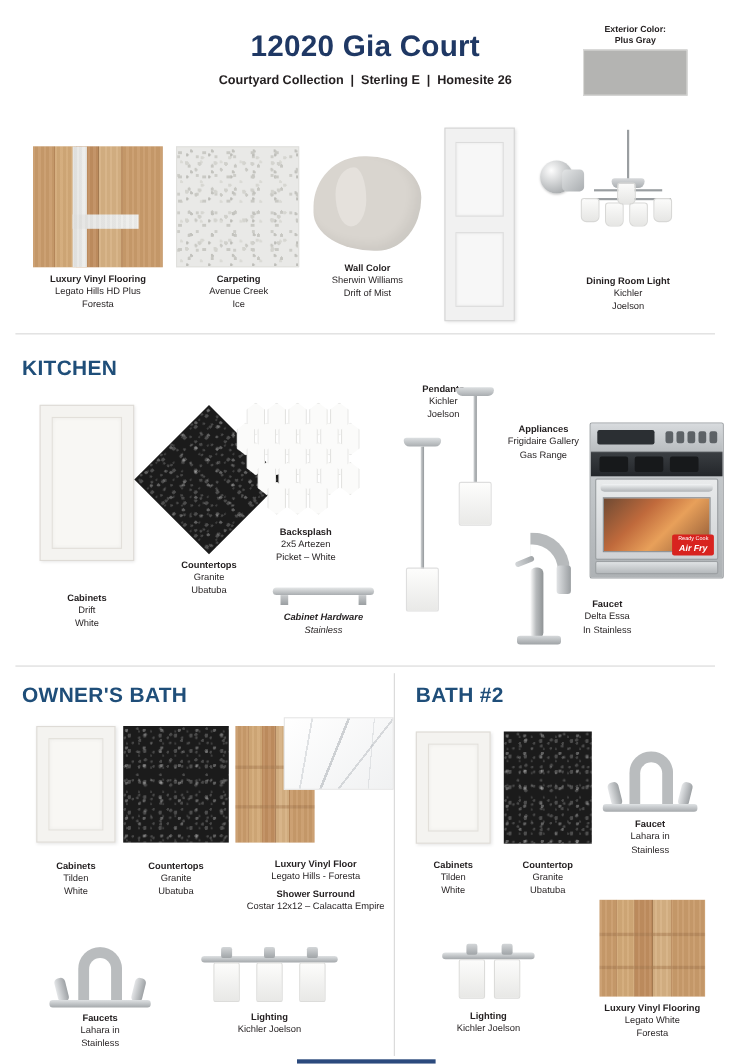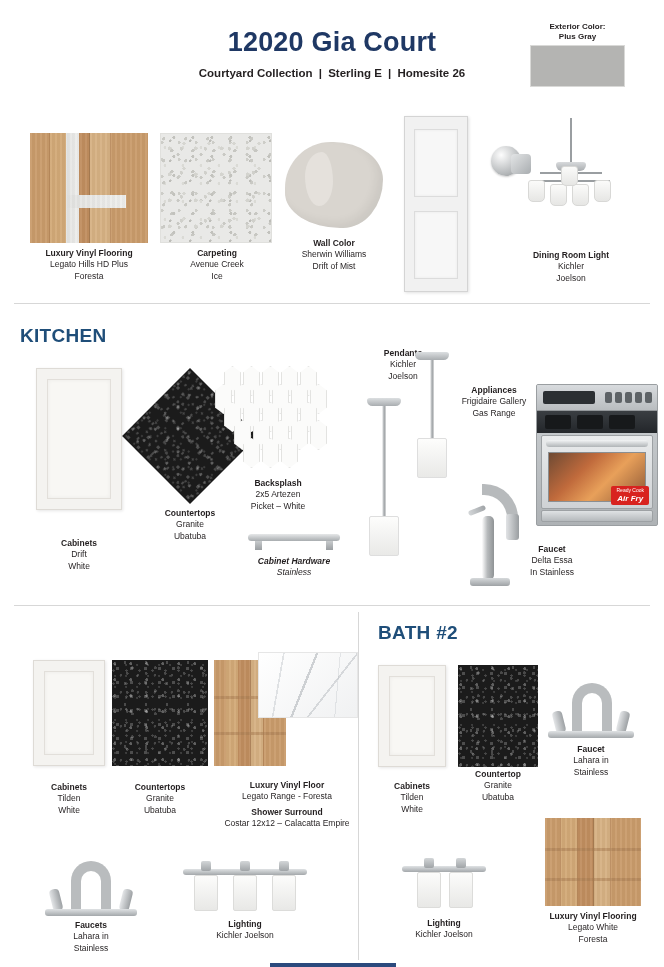--- a/index.html
+++ b/index.html
@@ -642,20 +642,21 @@
     <div class="cap" style="width:92px;">
       <div class="l1">Faucet</div>
       <div>Delta Essa</div>
       <div>In Stainless</div>
     </div>
   </div>
 
   <div class="divider" style="top:605px;"></div>
   <div class="vdivider" style="left:358px; top:612px; height:348px;"></div>
 
+  <div class="sec-heading" style="position:absolute; left:20px; top:622px;">OWNER'S BATH</div>
 
   <div class="item" style="left:33px; top:660px;">
     <div class="cabinet" style="width:72px; height:106px;">
       <div class="inner"></div>
     </div>
     <div class="cap" style="width:72px; margin-top:16px;">
       <div class="l1">Cabinets</div>
       <div>Tilden</div>
       <div>White</div>
     </div>
@@ -674,21 +675,21 @@
     <div class="sw wood" style="width:72px; height:106px;">
       <div class="wood-l" style="left:0; top:36px; width:72px; height:3px; background:#a87c52; opacity:.5;"></div>
       <div class="wood-l" style="left:0; top:72px; width:72px; height:3px; background:#a87c52; opacity:.5;"></div>
     </div>
   </div>
   <div class="item" style="left:258px; top:652px;">
     <div class="marble" style="width:100px; height:66px; border:1px solid #e6e6e6;"></div>
   </div>
   <div class="cap item" style="left:212px; top:780px; width:150px;">
     <div class="l1">Luxury Vinyl Floor</div>
-    <div>Legato Range - Foresta</div>
+    <div>Legato Hills - Foresta</div>
     <div class="l1" style="margin-top:4px;">Shower Surround</div>
     <div>Costar 12x12 – Calacatta Empire</div>
   </div>
 
   <div class="item" style="left:45px; top:850px;">
     <div class="faucet-b">
       <div class="spout"></div>
       <div class="hl"></div>
       <div class="hr"></div>
       <div class="deck"></div>
@@ -724,21 +725,21 @@
     </div>
     <div class="cap" style="width:68px; margin-top:14px;">
       <div class="l1">Cabinets</div>
       <div>Tilden</div>
       <div>White</div>
     </div>
   </div>
 
   <div class="item" style="left:458px; top:665px;">
     <div class="granite" style="width:80px; height:102px;"></div>
-    <div class="cap" style="width:80px; margin-top:2px;">
+    <div class="cap" style="width:80px; margin-top:14px;">
       <div class="l1">Countertop</div>
       <div>Granite</div>
       <div>Ubatuba</div>
     </div>
   </div>
 
   <div class="item" style="left:548px; top:676px;">
     <div class="faucet-b" style="width:86px; height:62px;">
       <div class="spout" style="left:24px;"></div>
       <div class="hl"></div>

